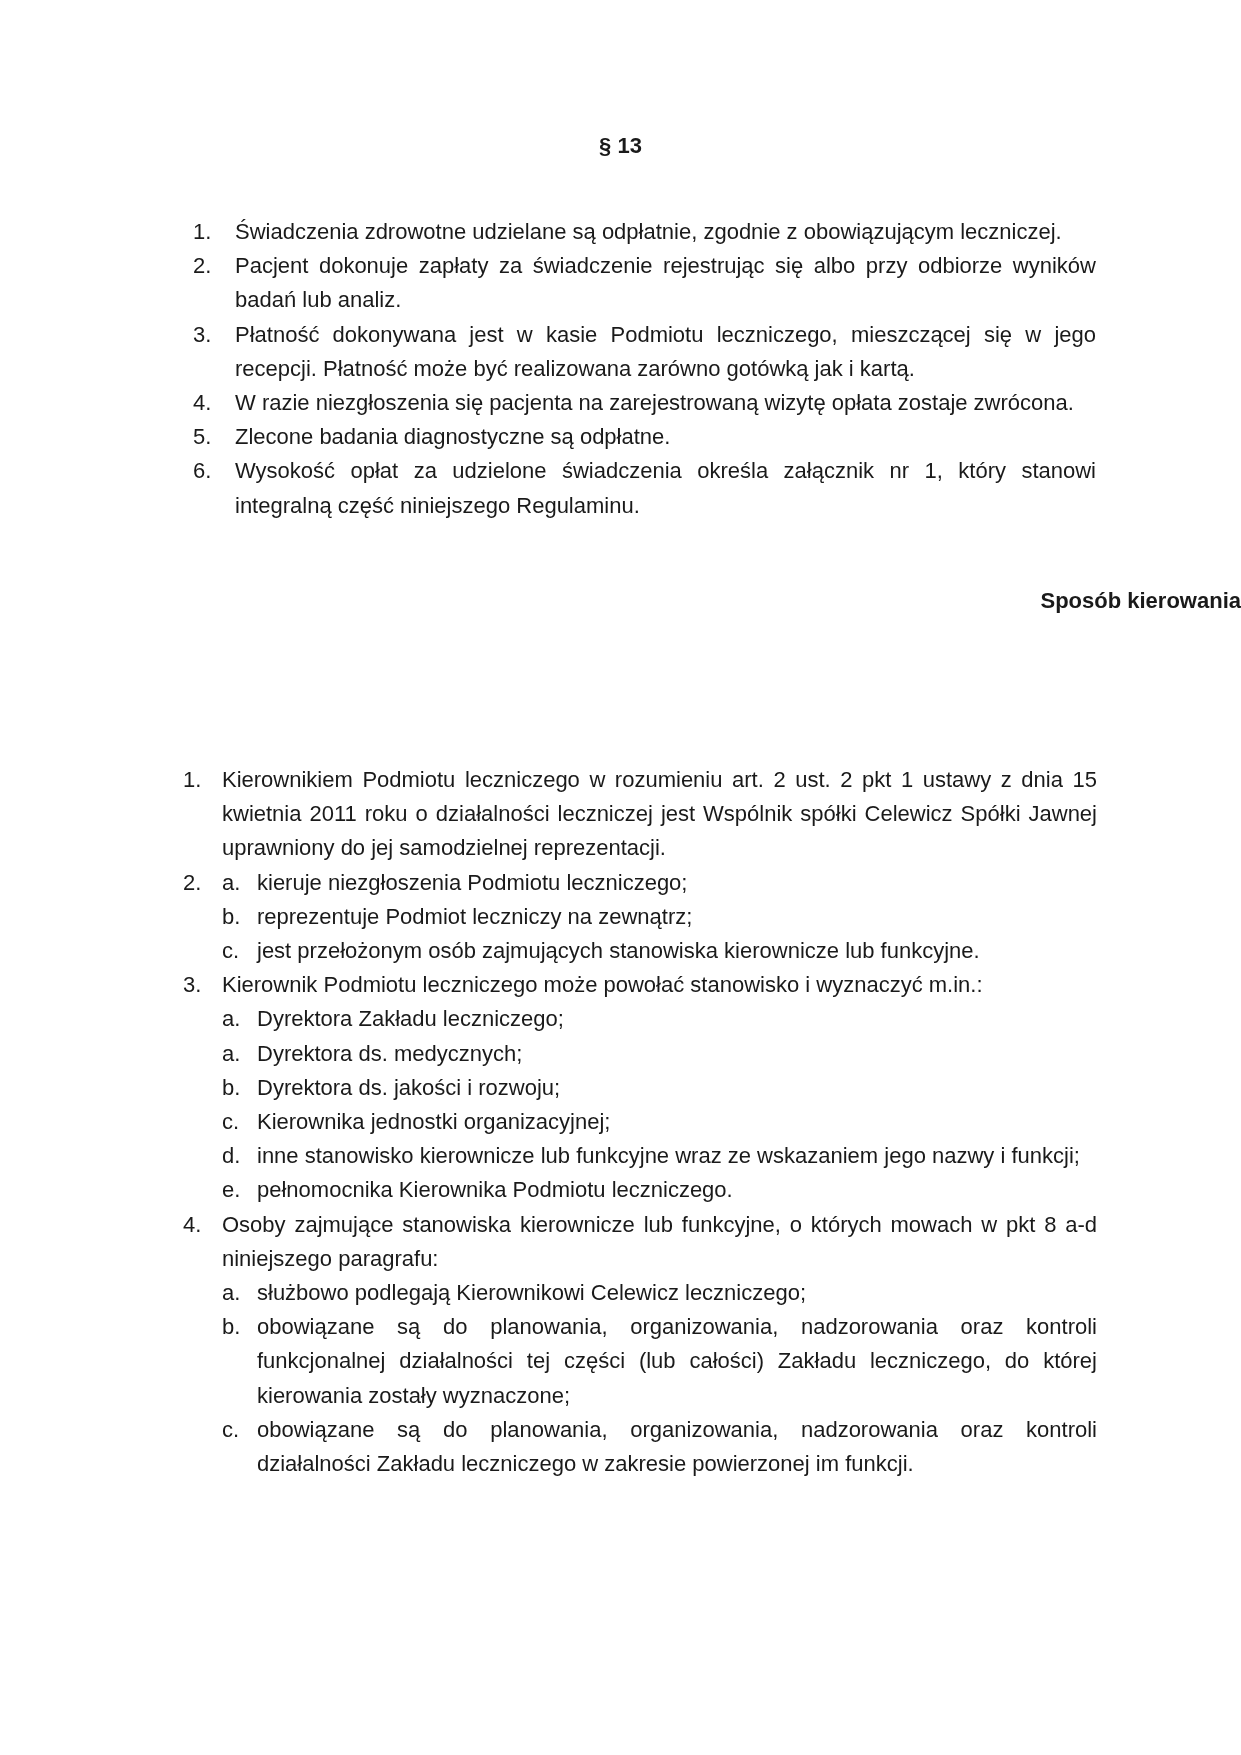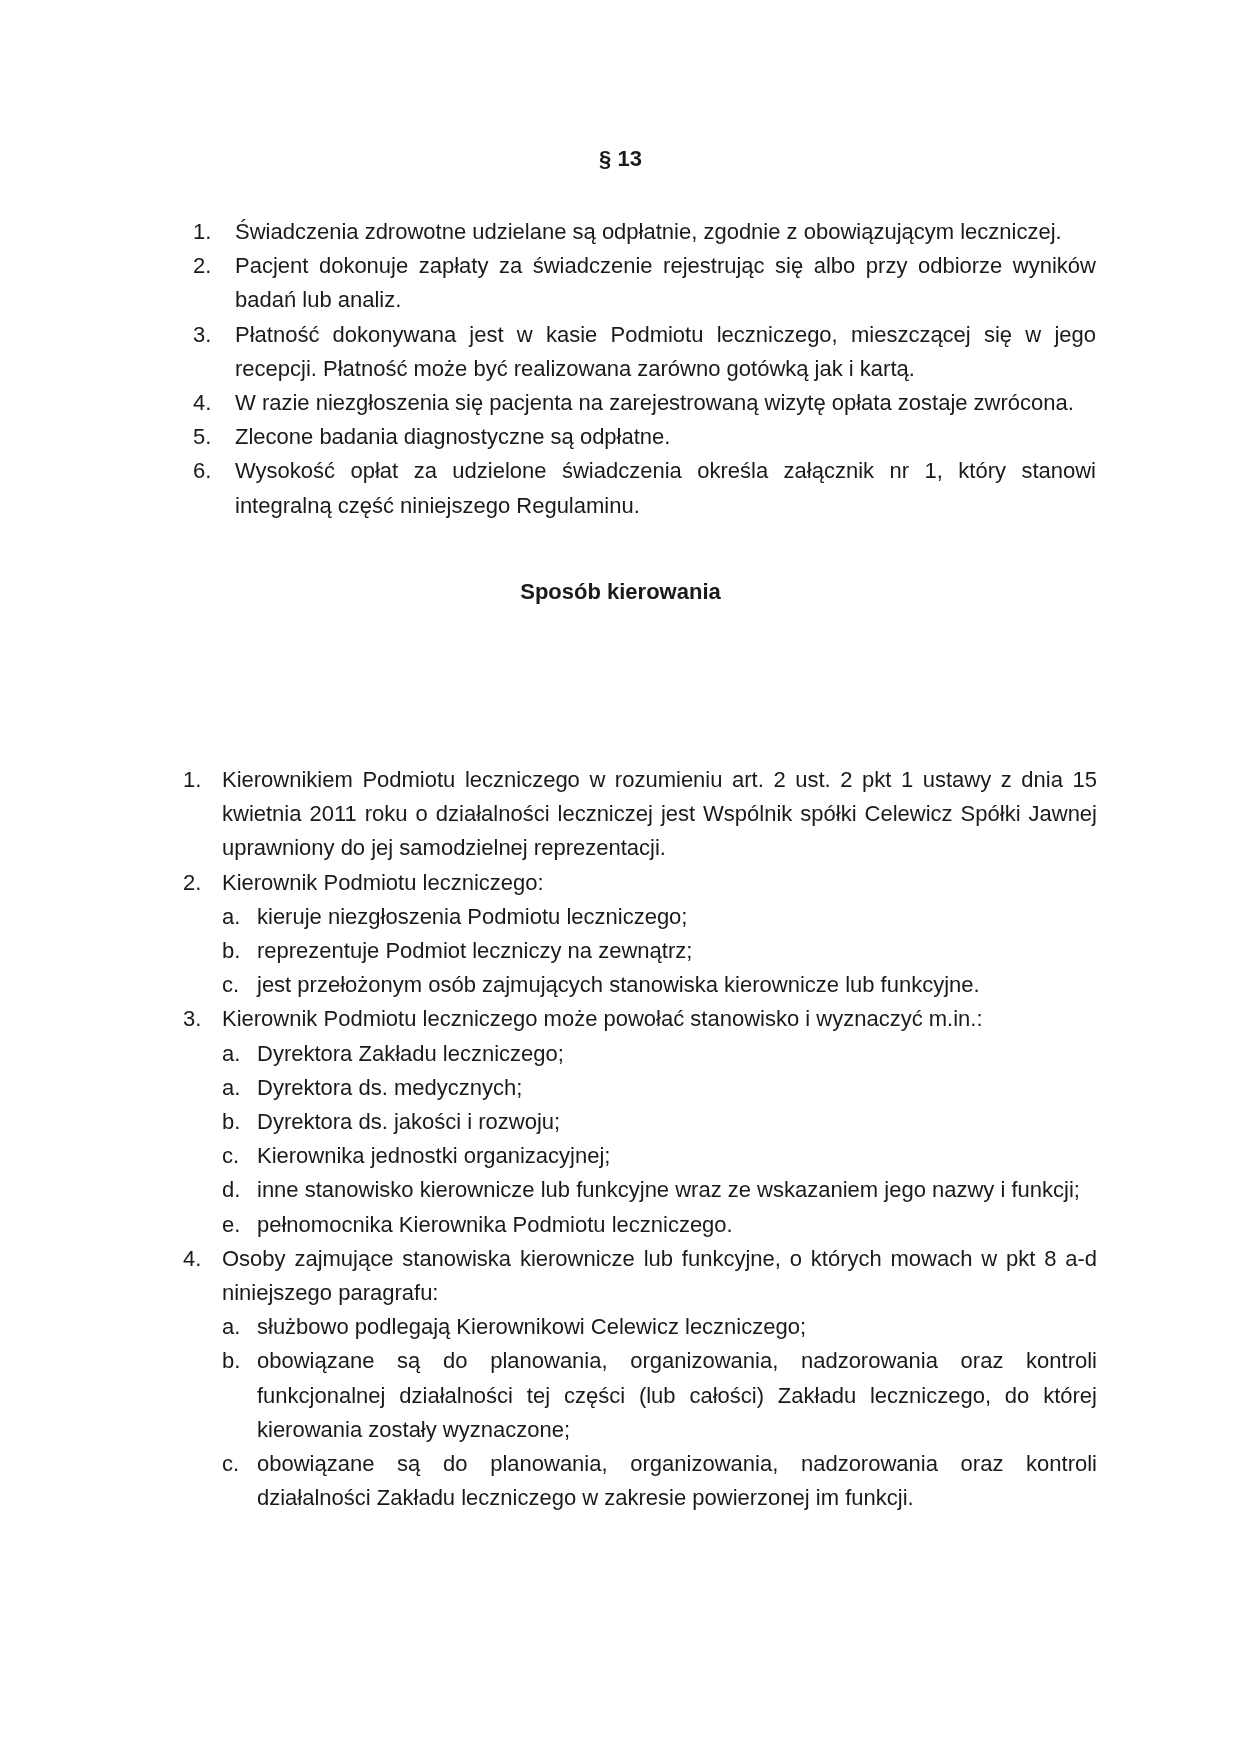--- a/index.html
+++ b/index.html
@@ -3,21 +3,21 @@
   <meta charset="utf-8">
   <style>
     html, body { margin: 0; padding: 0; background: #ffffff; }
     body {
       width: 1241px; height: 1755px; position: relative; overflow: hidden;
       font-family: "Liberation Sans", sans-serif; color: #1a1a1a;
     }
     .page { position: absolute; left: 0; top: 0; width: 1241px; height: 1755px; }
     .heading {
       position: absolute; left: 0; width: 1241px; text-align: center;
-      font-weight: bold; font-size: 22px; line-height: 28px; margin-top: 13px;
+      font-weight: bold; font-size: 22px; line-height: 28px;
     }
     .list { position: absolute; margin: 0; padding: 0; list-style: none; }
     .item { position: relative; font-size: 22px; line-height: 34.2px; text-align: justify; }
     .num { position: absolute; top: 0; }
     .txt { display: block; }
     
     #list13 { left: 193px; top: 215px; width: 903px; }
     #list13 .num { left: 0; }
     #list13 .txt { padding-left: 42px; }
     
@@ -55,32 +55,31 @@
     <li class="item">
         <span class="num">5.</span>
         <span class="txt">Zlecone badania diagnostyczne są odpłatne.</span>
       </li>
     <li class="item">
         <span class="num">6.</span>
         <span class="txt">Wysokość opłat za udzielone świadczenia określa załącznik nr 1, który stanowi integralną część niniejszego Regulaminu.</span>
       </li>
   </ol>
 
-  <div class="heading" style="top:565px;">Sposób kierowania</div>
+  <div class="heading" style="top:587px;text-align:right;">Sposób kierowania</div>
 
 
   <ol class="list" id="list14">
     <li class="item">
         <span class="num">1.</span>
         <span class="txt">Kierownikiem Podmiotu leczniczego w rozumieniu art. 2 ust. 2 pkt 1 ustawy z dnia 15 kwietnia 2011 roku o działalności leczniczej jest Wspólnik spółki Celewicz Spółki Jawnej uprawniony do jej samodzielnej reprezentacji.</span>
       </li>
 
     <li class="item">
         <span class="num">2.</span>
-        <span class="txt">Kierownik Podmiotu leczniczego:</span>
       <ol class="sublist">
         <li class="item">
             <span class="num">a.</span>
             <span class="txt">kieruje niezgłoszenia Podmiotu leczniczego;</span>
           </li>
         <li class="item">
             <span class="num">b.</span>
             <span class="txt">reprezentuje Podmiot leczniczy na zewnątrz;</span>
           </li>
         <li class="item">

